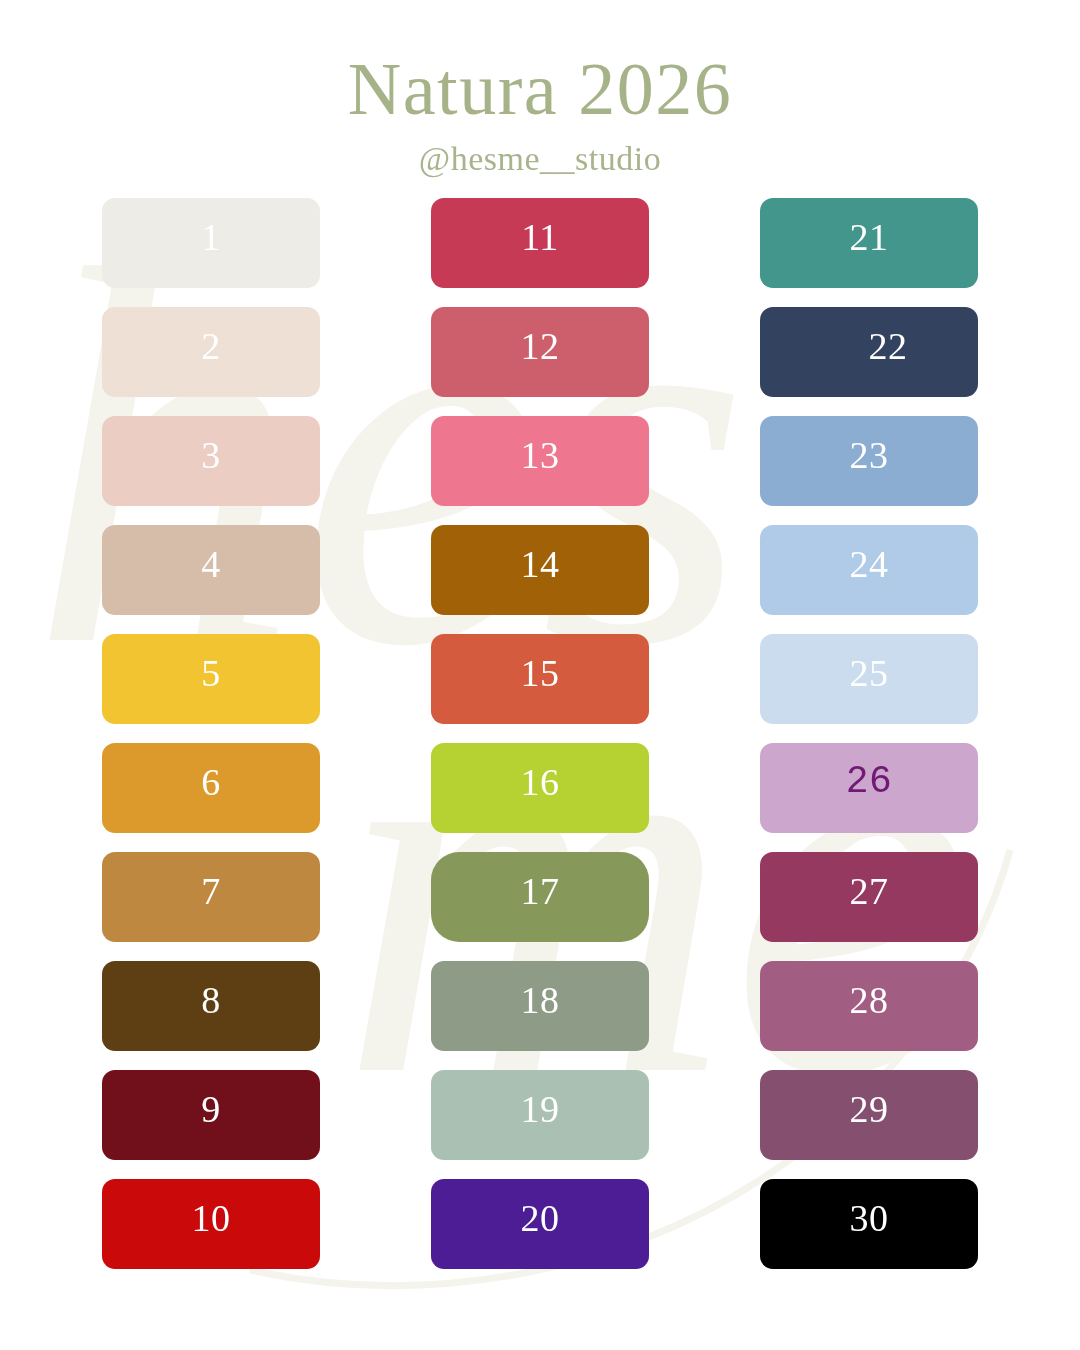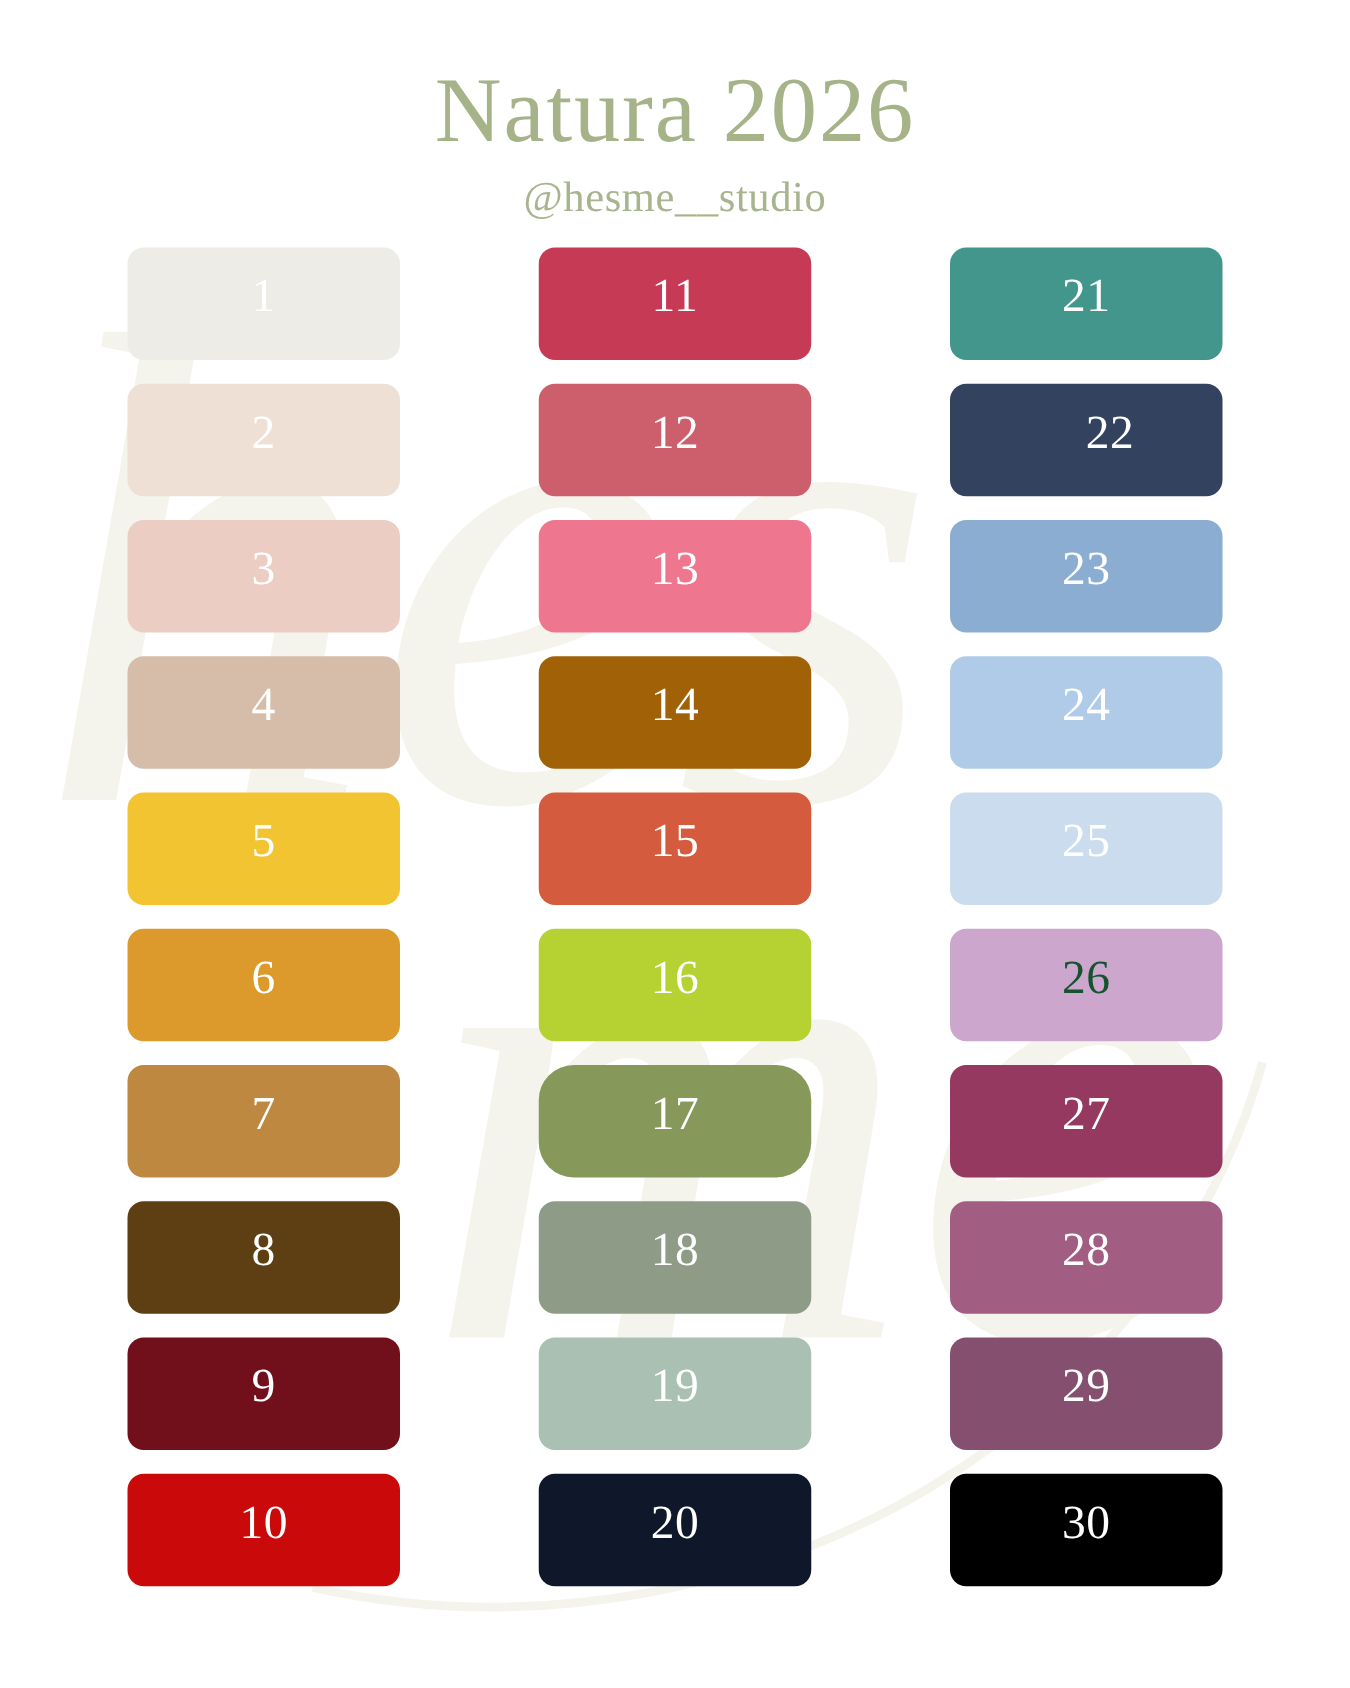--- a/index.html
+++ b/index.html
@@ -169,42 +169,42 @@
       </div>
       <div class="swatch" title="#87995a" style="background: rgb(135, 153, 90); border-radius: 28px;">
         <span class="swatch-number" style="color: rgb(255, 255, 255);">17</span>
       </div>
       <div class="swatch" title="#8e9b87" style="background: rgb(142, 155, 135);">
         <span class="swatch-number" style="color: rgb(255, 255, 255);">18</span>
       </div>
       <div class="swatch" title="#a9c0b2" style="background: rgb(169, 192, 178); align-items: center;">
         <span class="swatch-number" style="color: rgb(255, 255, 255);">19</span>
       </div>
-      <div class="swatch" title="#61a3a1" style="background: #0f172a;">
+      <div class="swatch" title="#61a3a1" style="background: #4c1d95;">
         <span class="swatch-number" style="color: rgb(255, 255, 255);">20</span>
       </div>
     </div>
     <div class="swatch-column">
       <div class="swatch" title="#43968c" style="background: rgb(67, 150, 140);">
         <span class="swatch-number" style="color: rgb(255, 255, 255);">21</span>
       </div>
       <div class="swatch" title="#32425f" style="background: rgb(50, 66, 95); padding-left: 38px;">
         <span class="swatch-number" style="color: rgb(255, 255, 255);">22</span>
       </div>
       <div class="swatch" title="#8badd2" style="background: rgb(139, 173, 210);">
         <span class="swatch-number" style="color: rgb(255, 255, 255);">23</span>
       </div>
       <div class="swatch" title="#afcbe8" style="background: rgb(175, 203, 232);">
         <span class="swatch-number" style="color: rgb(255, 255, 255);">24</span>
       </div>
       <div class="swatch" title="#cbdcee" style="background: rgb(203, 220, 238);">
         <span class="swatch-number" style="color: rgb(255, 255, 255);">25</span>
       </div>
       <div class="swatch" title="#cda6ce" style="background: rgb(205, 166, 206);">
-        <span class="swatch-number" style="color: #14532d;">26</span>
+        <span class="swatch-number" style="color: #701a75; font-family: Liberation Mono, monospace;">26</span>
       </div>
       <div class="swatch" title="#963960" style="background: rgb(150, 57, 96);">
         <span class="swatch-number" style="color: rgb(255, 255, 255);">27</span>
       </div>
       <div class="swatch" title="#a25e82" style="background: rgb(162, 94, 130);">
         <span class="swatch-number" style="color: rgb(255, 255, 255);">28</span>
       </div>
       <div class="swatch" title="#855070" style="background: rgb(133, 80, 112);">
         <span class="swatch-number" style="color: rgb(255, 255, 255);">29</span>
       </div>

